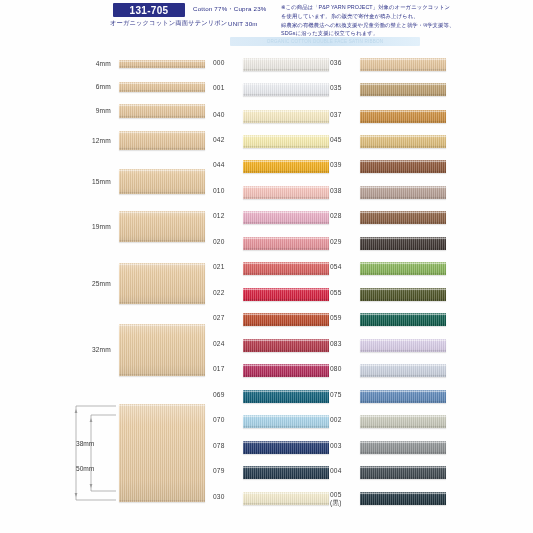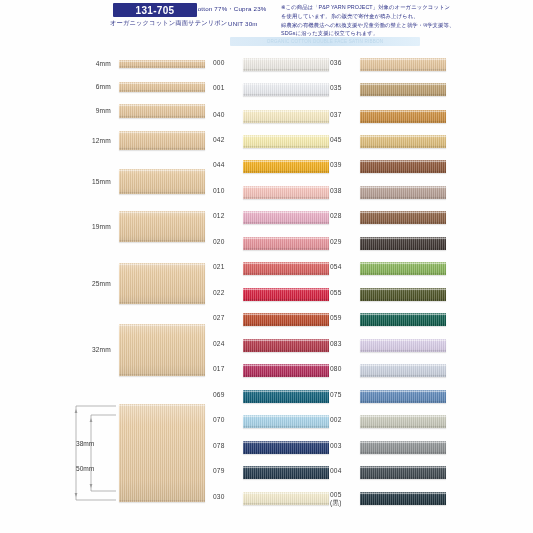--- a/index.html
+++ b/index.html
@@ -8,21 +8,21 @@
     background:#ffffff;
     font-family:"Liberation Sans","DejaVu Sans",sans-serif;
     color:#2b2b2b;
     position:relative;
   }
   .page{position:absolute;left:0;top:0;width:533px;height:533px;background:#fefefe;}
 
   
   .header{position:absolute;left:0;top:0;width:533px;height:46px;}
   .code-badge{
-    position:absolute;left:113px;top:3px;width:84px;height:14px;
+    position:absolute;left:113px;top:3px;width:72px;height:14px;
     background:#2a2f86;color:#ffffff;border-radius:1px;
     display:flex;align-items:center;justify-content:center;
     font-size:10px;font-weight:bold;letter-spacing:.3px;
   }
   .product-name{
     position:absolute;left:110px;top:19px;width:115px;
     font-size:6.3px;color:#2a2f86;letter-spacing:.1px;white-space:nowrap;
   }
   .compo{
     position:absolute;left:193px;top:5px;width:90px;

